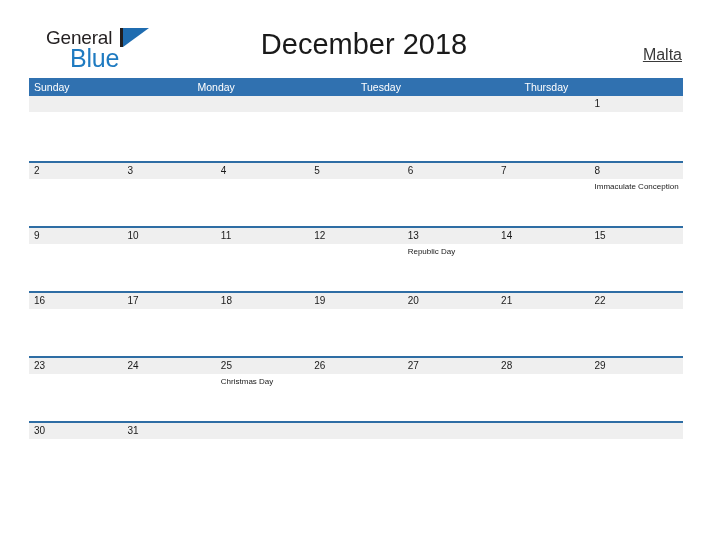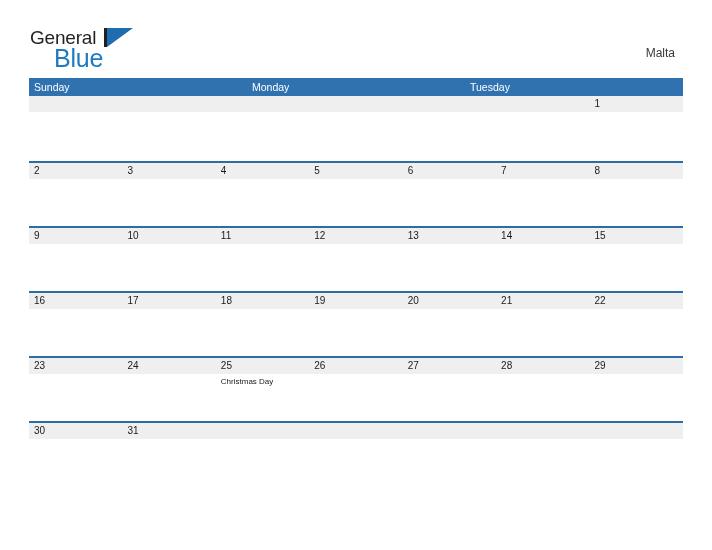--- a/index.html
+++ b/index.html
@@ -14,20 +14,21 @@
     color: #222222;
     overflow: hidden;
     position: relative;
   }
 
   
   .page-header {
     position: relative;
     height: 58px;
     padding: 0;
+    margin-left: 16px;
   }
 
   .brand {
     position: absolute;
     left: 30px;
     top: 27px;
     width: 150px;
     height: 42px;
   }
   .brand-general {
@@ -74,25 +75,26 @@
     text-align: center;
     font-size: 29px;
     font-weight: normal;
     color: #1a1a1a;
     letter-spacing: 0px;
     font-family: "Liberation Sans", sans-serif;
   }
 
   .cal-locale {
     position: absolute;
-    right: 37px;
+    right: 30px;
     top: 46px;
-    font-size: 12px;
+    font-size: 16px;
     color: #3a3a3a;
     font-family: "Liberation Sans", sans-serif;
+    text-decoration: underline;
   }
 
   
   .calendar {
     position: absolute;
     left: 29px;
     top: 78px;
     width: 654px;
   }
 
@@ -171,31 +173,33 @@
 
 <div class="page-header">
 
   <div class="brand">
     <span class="brand-general">General</span>
     <span class="brand-bar"></span>
     <span class="brand-flag"></span>
     <span class="brand-blue">Blue</span>
   </div>
 
+  <div class="cal-title">December 2018</div>
 
   <div class="cal-locale">Malta</div>
 
 </div>
 
 <div class="calendar">
 
   <div class="weekday-row">
     <div class="weekday-cell">Sunday</div>
     <div class="weekday-cell">Monday</div>
     <div class="weekday-cell">Tuesday</div>
+    <div class="weekday-cell">Thursday</div>
   </div>
 
   <div id="weeks-container">
       <div class="week-row">
         <div class="daynum-band">
           <div class="day-cell empty">
             <span class="day-num"></span>
           </div>
           <div class="day-cell empty">
             <span class="day-num"></span>
@@ -243,20 +247,31 @@
           <div class="day-cell">
             <span class="day-num">6</span>
           </div>
           <div class="day-cell">
             <span class="day-num">7</span>
           </div>
           <div class="day-cell">
             <span class="day-num">8</span>
           </div>
         </div>
+        <div class="event-band">
+          <div class="event-cell"></div>
+          <div class="event-cell"></div>
+          <div class="event-cell"></div>
+          <div class="event-cell"></div>
+          <div class="event-cell"></div>
+          <div class="event-cell"></div>
+          <div class="event-cell">
+            <span class="event-text">Immaculate Conception</span>
+          </div>
+        </div>
       </div>
       <div class="week-row">
         <div class="daynum-band">
           <div class="day-cell">
             <span class="day-num">9</span>
           </div>
           <div class="day-cell">
             <span class="day-num">10</span>
           </div>
           <div class="day-cell">
@@ -267,20 +282,31 @@
           </div>
           <div class="day-cell">
             <span class="day-num">13</span>
           </div>
           <div class="day-cell">
             <span class="day-num">14</span>
           </div>
           <div class="day-cell">
             <span class="day-num">15</span>
           </div>
+        </div>
+        <div class="event-band">
+          <div class="event-cell"></div>
+          <div class="event-cell"></div>
+          <div class="event-cell"></div>
+          <div class="event-cell"></div>
+          <div class="event-cell">
+            <span class="event-text">Republic Day</span>
+          </div>
+          <div class="event-cell"></div>
+          <div class="event-cell"></div>
         </div>
       </div>
       <div class="week-row">
         <div class="daynum-band">
           <div class="day-cell">
             <span class="day-num">16</span>
           </div>
           <div class="day-cell">
             <span class="day-num">17</span>
           </div>

